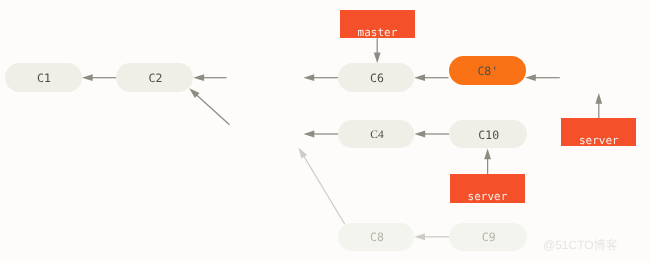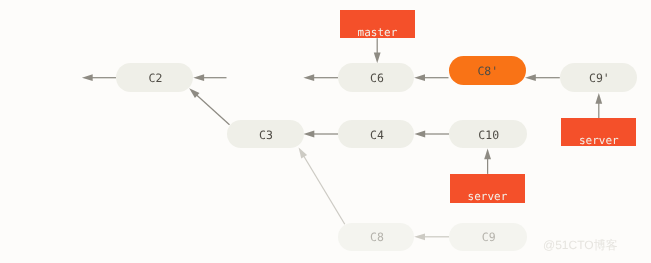--- a/index.html
+++ b/index.html
@@ -74,36 +74,33 @@
     <g>
         <line x1="487.6" y1="173.9" x2="487.6" y2="158.10000000000002" stroke="#8e8b83" stroke-width="1.25"></line>
         <polygon points="487.6,148.5 491,159.3 484.20000000000005,159.3" fill="#8e8b83"></polygon>
       </g>
     <g>
         <line x1="598.8" y1="118.2" x2="598.8" y2="102.5" stroke="#8e8b83" stroke-width="1.25"></line>
         <polygon points="598.8,92.9 602.1999999999999,103.7 595.4,103.7" fill="#8e8b83"></polygon>
       </g>
   </svg>
 
+  <div class="node" style="left: 4.6px; top: 63.4px; width: 77.3px; height: 29px; border-radius: 14.5px; background: rgb(239, 239, 232); color: rgb(79, 76, 69);">
+      <span>C1</span>
+    </div>
   <div class="node" style="left: 116px; top: 63.4px; width: 77.3px; height: 29px; border-radius: 14.5px; background: rgb(239, 239, 232); color: rgb(79, 76, 69);">
       <span>C2</span>
     </div>
   <div class="node" style="left: 338.1px; top: 63.4px; width: 76.2px; height: 29px; border-radius: 14.5px; background: rgb(239, 239, 232); color: rgb(79, 76, 69);">
       <span>C6</span>
     </div>
   <div class="node" style="left: 448.5px; top: 56px; width: 77px; height: 29px; border-radius: 14.5px; background: #f97316; color: rgb(79, 76, 69);">
       <span>C8'</span>
     </div>
-  <div class="node" style="left: 560px; top: 63.4px; width: 77.2px; height: 29px; border-radius: 14.5px; background: rgb(239, 239, 232); color: rgb(79, 76, 69);">
-      <span>C9'</span>
-    </div>
-  <div class="node" style="left: 226.5px; top: 120px; width: 77.4px; height: 28.3px; border-radius: 14.15px; background: rgb(239, 239, 232); color: rgb(79, 76, 69);">
-      <span>C3</span>
-    </div>
-  <div class="node" style="left: 338.1px; top: 120px; width: 76.3px; height: 28.3px; border-radius: 14.15px; background: rgb(239, 239, 232); color: rgb(79, 76, 69);">
+  <div class="node" style="left: 338.1px; top: 120px; width: 76.3px; height: 28.3px; border-radius: 14.15px; background: rgb(239, 239, 232); color: rgb(79, 76, 69); font-family: Liberation Serif, serif;">
       <span>C4</span>
     </div>
   <div class="node" style="left: 449px; top: 120px; width: 77.8px; height: 28.3px; border-radius: 14.15px; background: rgb(239, 239, 232); color: rgb(79, 76, 69);">
       <span>C10</span>
     </div>
   <div class="node faded" style="left: 338.1px; top: 222.6px; width: 76.3px; height: 28.3px; border-radius: 14.15px; background: rgb(244, 244, 239); color: rgb(181, 179, 172);">
       <span>C8</span>
     </div>
   <div class="node faded" style="left: 449px; top: 222.6px; width: 77.8px; height: 28.3px; border-radius: 14.15px; background: rgb(244, 244, 239); color: rgb(181, 179, 172);">
       <span>C9</span>

